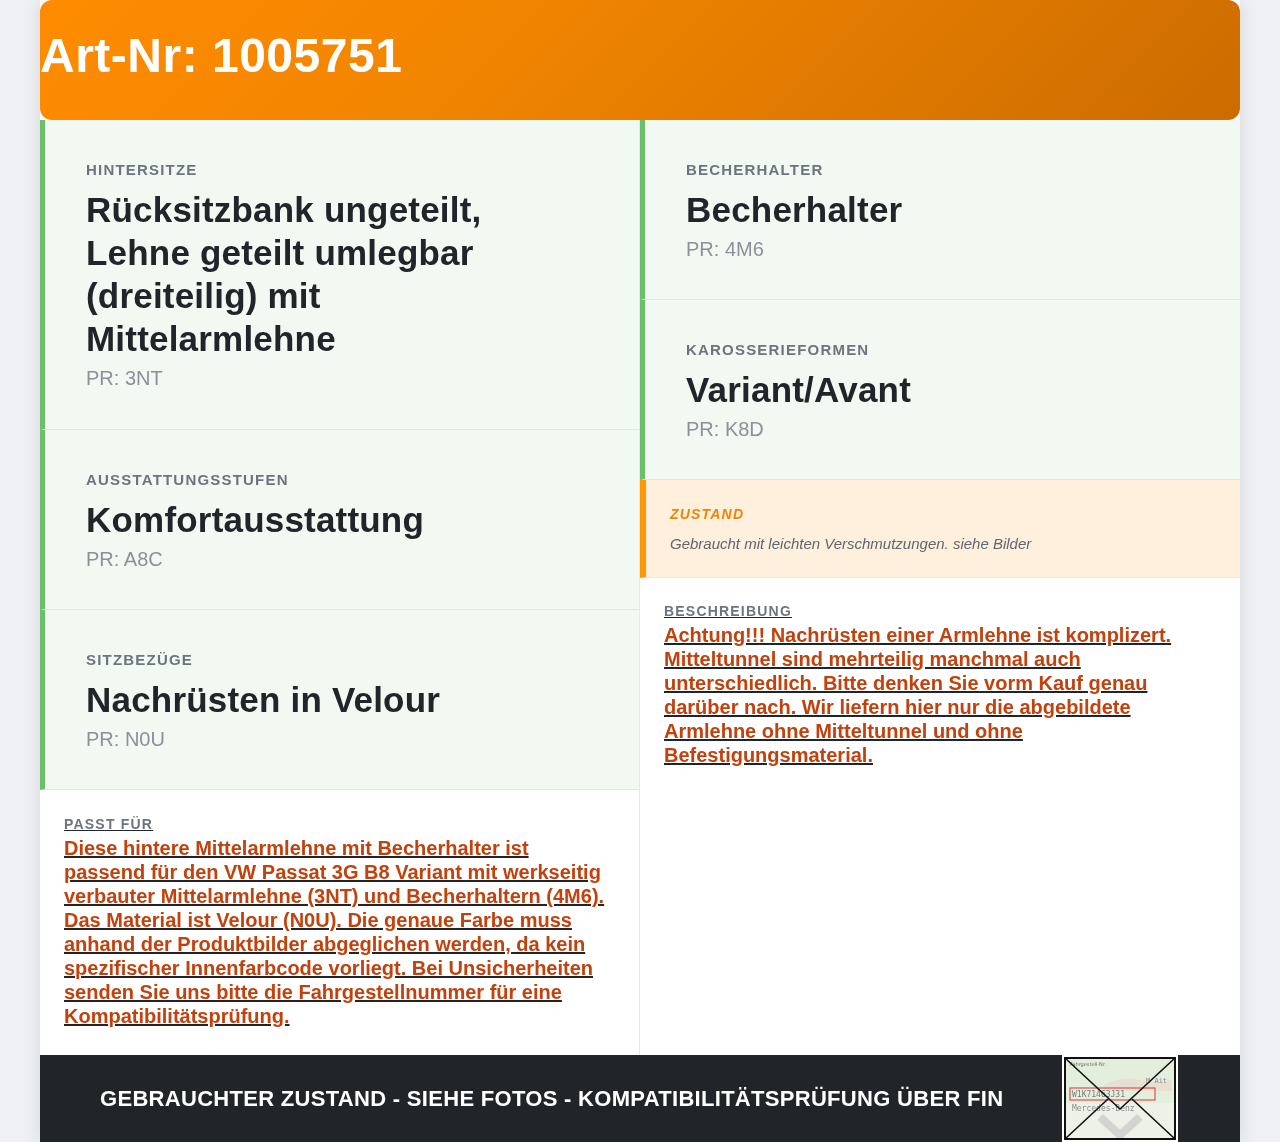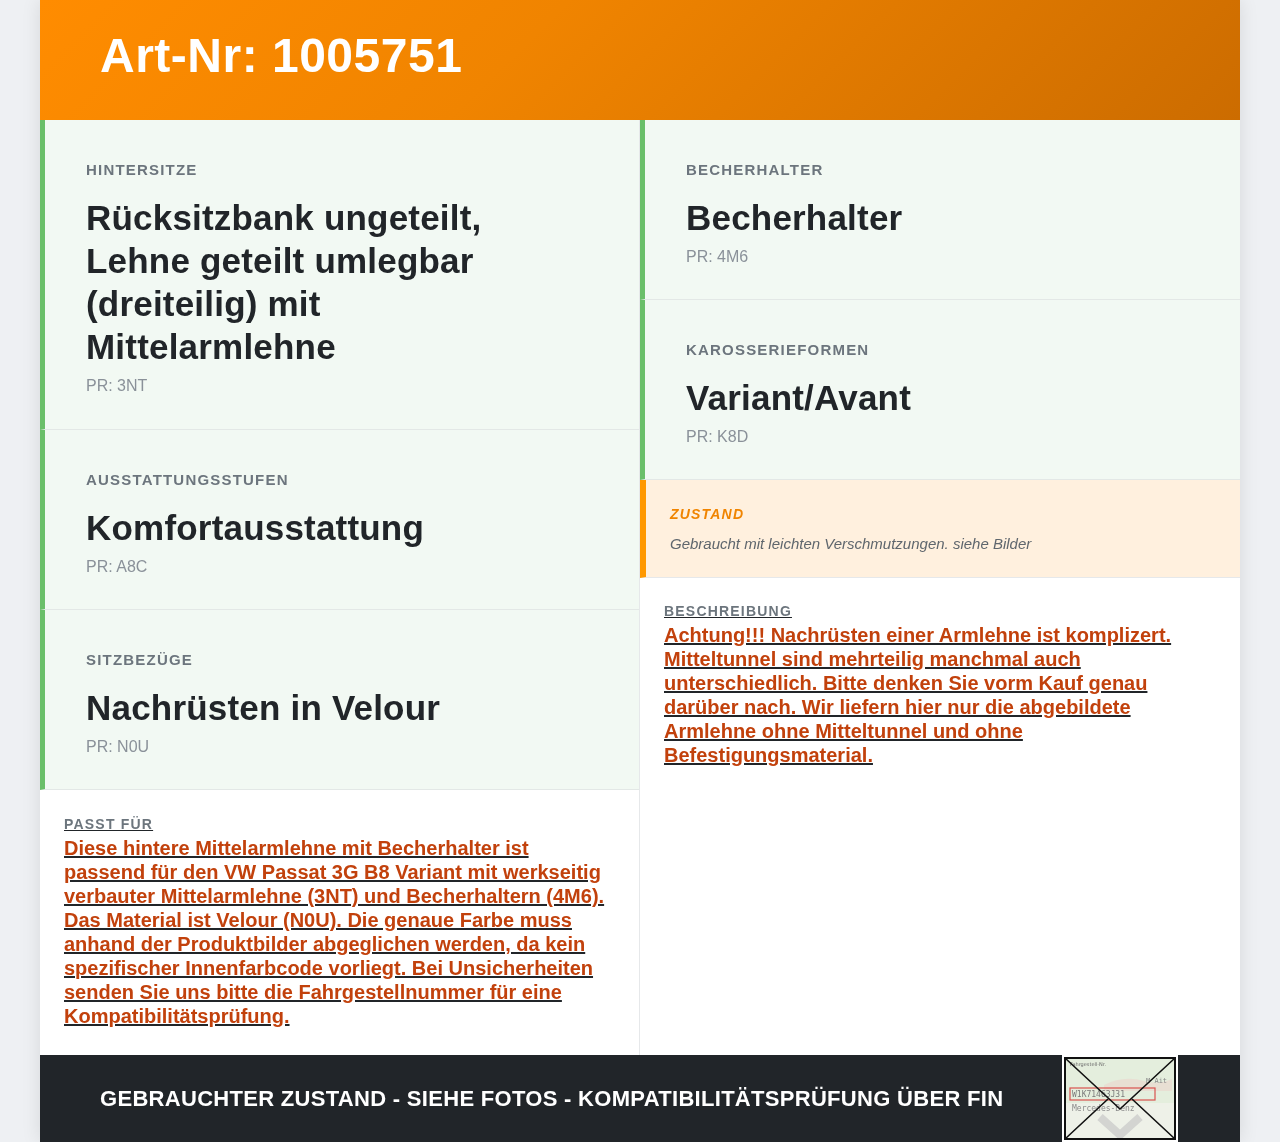--- a/index.html
+++ b/index.html
@@ -11,45 +11,44 @@
     }
     .page {
       position: absolute; left: 40px; top: 0; width: 1200px; height: 1142px;
       background: #ffffff;
       box-shadow: 0 0 18px rgba(0,0,0,0.10);
       overflow: hidden;
     }
     .header {
       height: 120px;
       background: linear-gradient(135deg, #ff8c00 0%, #f08400 40%, #cc6c00 100%);
-      padding-left: 60px;
-      display: flex; align-items: center;
+      display: flex; align-items: center; border-radius: 12px;
     }
     .header h1 {
       color: #ffffff; font-size: 48px; font-weight: 700; letter-spacing: 0.5px;
       margin-top: -10px;
     }
     .columns { display: flex; height: 935px; }
     .col { width: 600px; height: 100%; }
     .col-left { border-right: 1px solid #e6e8ea; }
     .spec {
       background: #f2f9f3;
       border-left: 5px solid #6abf69;
       border-bottom: 1px solid #e3e8e6;
       padding: 40px 40px 0 41px;
     }
     .spec-label {
       font-size: 15px; font-weight: 700; color: #6c757d; letter-spacing: 1.2px;
       text-transform: uppercase; height: 20px; line-height: 20px;
     }
     .spec-value {
       font-size: 35px; font-weight: 700; color: #212529; line-height: 43px;
-      margin-top: 16px; letter-spacing: 0.2px;
+      margin-top: 8px; letter-spacing: 0.2px;
     }
-    .spec-code { font-size: 16px; color: #8a9199; margin-top: 8px; line-height: 20px; }
+    .spec-code { font-size: 20px; color: #8a9199; margin-top: 8px; line-height: 20px; }
     .h310 { height: 310px; }
     .h180 { height: 180px; }
     .zustand {
       background: #fff0de;
       border-left: 6px solid #ff9800;
       border-bottom: 1px solid #e6e8ea;
       height: 98px;
       padding: 26px 0 0 24px;
       font-style: italic;
     }

